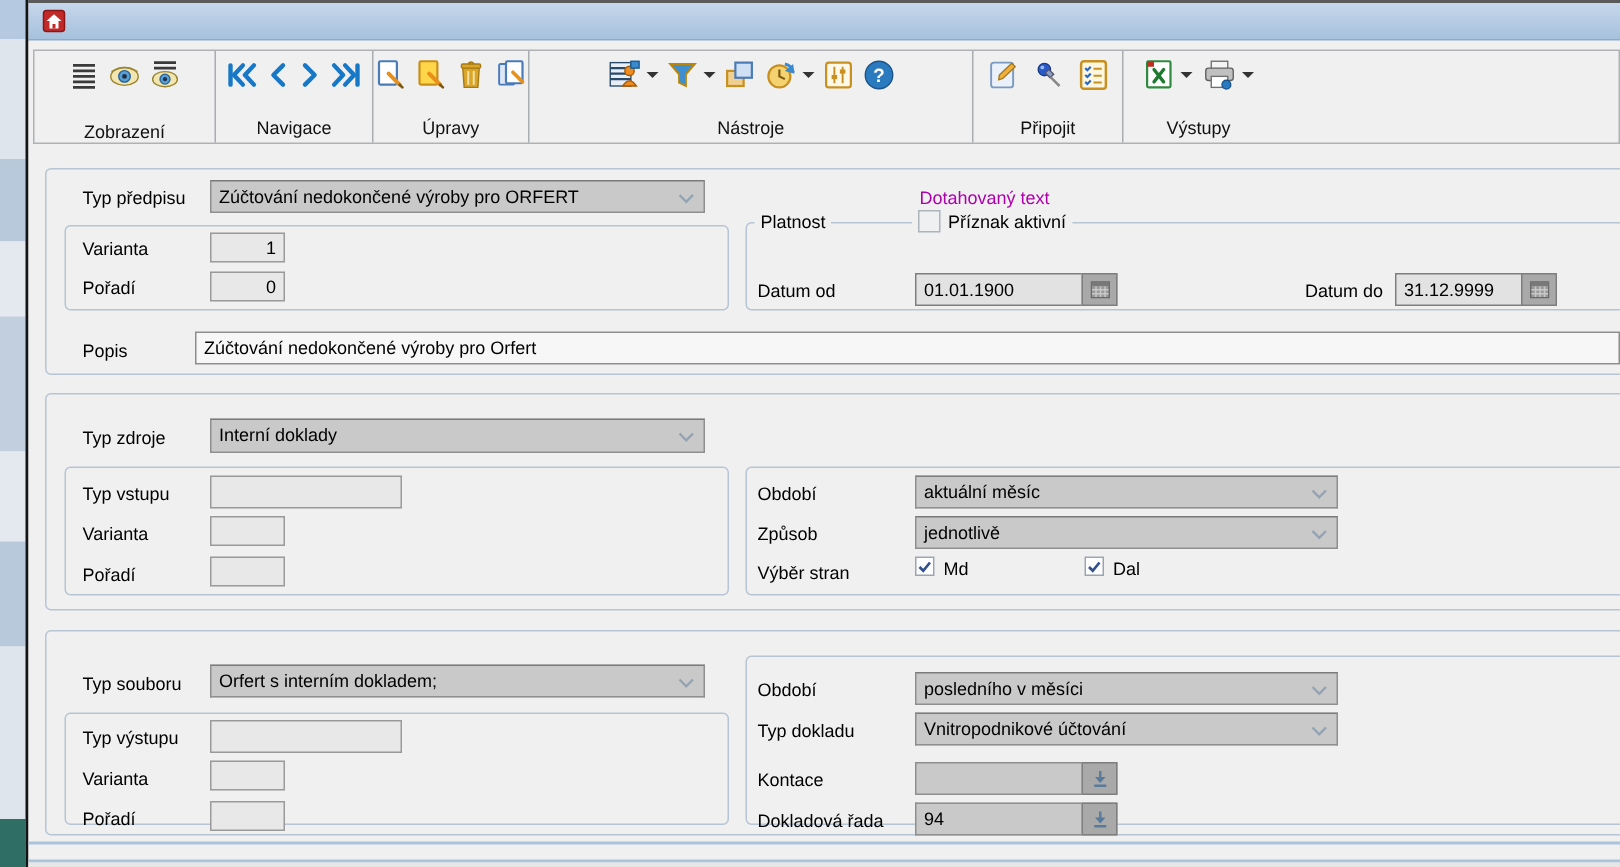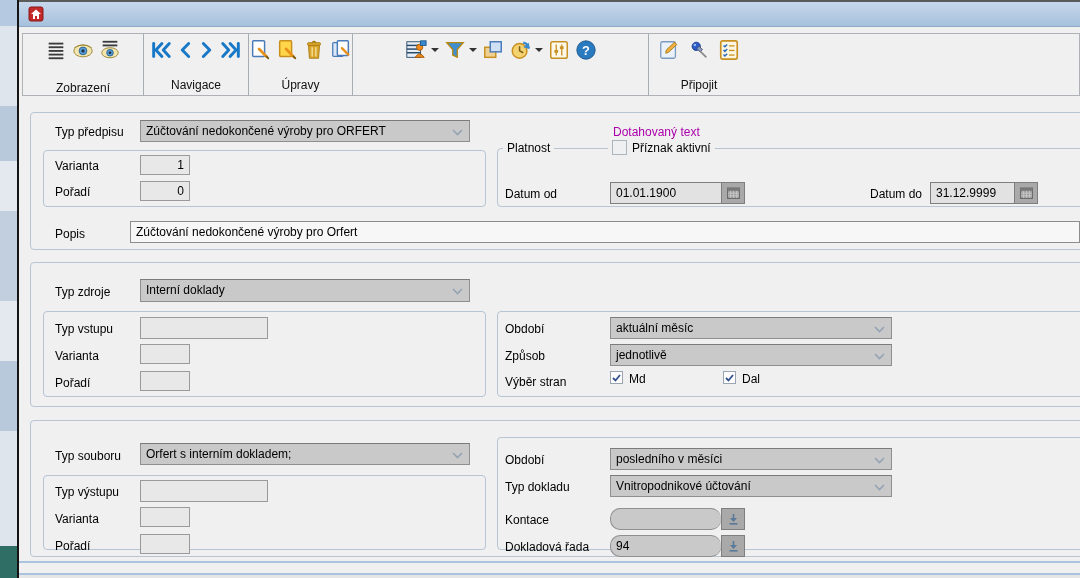--- a/index.html
+++ b/index.html
@@ -42,21 +42,21 @@
   .ddval{display:block;padding-left:5px;line-height:20px;white-space:nowrap;overflow:hidden;}
   .ddchev{position:absolute;right:6px;top:8px;}
   
   .fld{background:#e8e8e8;border:1px solid #9a9a9a;line-height:18px;white-space:nowrap;overflow:hidden;}
   .fld.num{text-align:right;padding-right:5px;}
   .fld.txt{padding-left:5px;}
   .popisfld{background:#f7f7f7;border:1px solid #8d8d8d;line-height:20px;padding-left:5px;}
   
   .combo{display:flex;}
   .combo .ctxt{flex:1;background:#e2e2e2;border:1px solid #7e7e7e;border-right:none;line-height:20px;padding-left:5px;white-space:nowrap;overflow:hidden;}
-  .combo.gray .ctxt{background:#c9c9c9;border-color:#8f8f8f;border-radius:10px;}
+  .combo.gray .ctxt{background:#c9c9c9;border-color:#8f8f8f;}
   .combo .cbtn{width:22px;background:#a9a9a9;border:1px solid #7e7e7e;display:flex;align-items:center;justify-content:center;}
   
   .cb{width:13px;height:13px;background:#fdfdfd;border:1px solid #9aa5b1;display:inline-flex;align-items:center;justify-content:center;}
   .cb.off{background:#eef0f2;border-color:#acb4bc;}
   .onborder{background:#f0f0f0;padding:0 4px;line-height:15px;}
   .purple{color:#ad00ad;}
 </style>
 </head>
 <body>
 
@@ -238,20 +238,21 @@
             <rect x="13" y="8" width="4" height="3" fill="#c89020"></rect>
           </svg>
       </span>
       <span class="tbtn">
         <svg width="22" height="22" viewBox="0 0 24 24">
             <circle cx="12" cy="12" r="10" fill="#2a7ac0" stroke="#1a548a"></circle>
             <text x="12" y="17" text-anchor="middle" font-size="14" font-family="Liberation Sans, sans-serif" font-weight="bold" fill="#ffffff">?</text>
           </svg>
       </span>
     </div>
+    <div class="tlabel">Nástroje</div>
   </div>
 
   <div class="tgroup" style="width:100px;">
     <div class="ticons" style="gap:8px;">
       <span class="tbtn">
         <svg width="22" height="22" viewBox="0 0 24 24">
             <rect x="3" y="3" width="16" height="18" rx="2" fill="#eaf1fa" stroke="#7a9ac0" stroke-width="1.4"></rect>
             <path d="M9 12 L18 3.5 L20.5 6 L11.5 14.5 L8.5 15.5 Z" fill="#f0b040" stroke="#a87a10"></path>
           </svg>
       </span>
@@ -275,20 +276,45 @@
               <line x1="12" y1="7.5" x2="18" y2="7.5"></line>
               <line x1="12" y1="12.5" x2="18" y2="12.5"></line>
               <line x1="12" y1="17.5" x2="18" y2="17.5"></line>
             </g>
           </svg>
       </span>
     </div>
     <div class="tlabel">Připojit</div>
   </div>
 
+  <div class="tgroup" style="width:100px;">
+    <div class="ticons" style="gap:6px;">
+      <span class="tbtn">
+        <svg width="22" height="22" viewBox="0 0 24 24">
+            <rect x="3" y="2" width="17" height="19" rx="1" fill="#ffffff" stroke="#2e8a3e" stroke-width="1.6"></rect>
+            <rect x="3" y="2" width="5" height="4" fill="#c03020"></rect>
+            <g stroke="#1e7a2e" stroke-width="2.4" stroke-linecap="round">
+              <line x1="8" y1="8" x2="15" y2="17"></line>
+              <line x1="15" y1="8" x2="8" y2="17"></line>
+            </g>
+          </svg>
+        <span class="tcaret"></span>
+      </span>
+      <span class="tbtn">
+        <svg width="24" height="22" viewBox="0 0 24 24">
+            <rect x="6" y="2" width="12" height="6" fill="#f4f4f4" stroke="#707070"></rect>
+            <rect x="2" y="7" width="20" height="9" rx="2" fill="#c0c0c0" stroke="#606060"></rect>
+            <rect x="6" y="13" width="12" height="8" fill="#ffffff" stroke="#707070"></rect>
+            <circle cx="17" cy="19" r="3.2" fill="#2a7ac0" stroke="#1a548a"></circle>
+          </svg>
+        <span class="tcaret"></span>
+      </span>
+    </div>
+    <div class="tlabel">Výstupy</div>
+  </div>
 
 </div>
 
 <div class="abs gbox" style="left:30px;top:112px;width:1060px;height:138px;"></div>
 
 <span class="abs lbl" style="left:55px;top:125px;">Typ předpisu</span>
 <div class="abs dd" style="left:140px;top:120px;width:330px;height:22px;">
   <span class="ddval">Zúčtování nedokončené výroby pro ORFERT</span>
   <svg class="ddchev" width="11" height="7" viewBox="0 0 11 7">
       <polyline points="1,1 5.5,5.5 10,1" fill="none" stroke="#93a3b3" stroke-width="1.6"></polyline>

